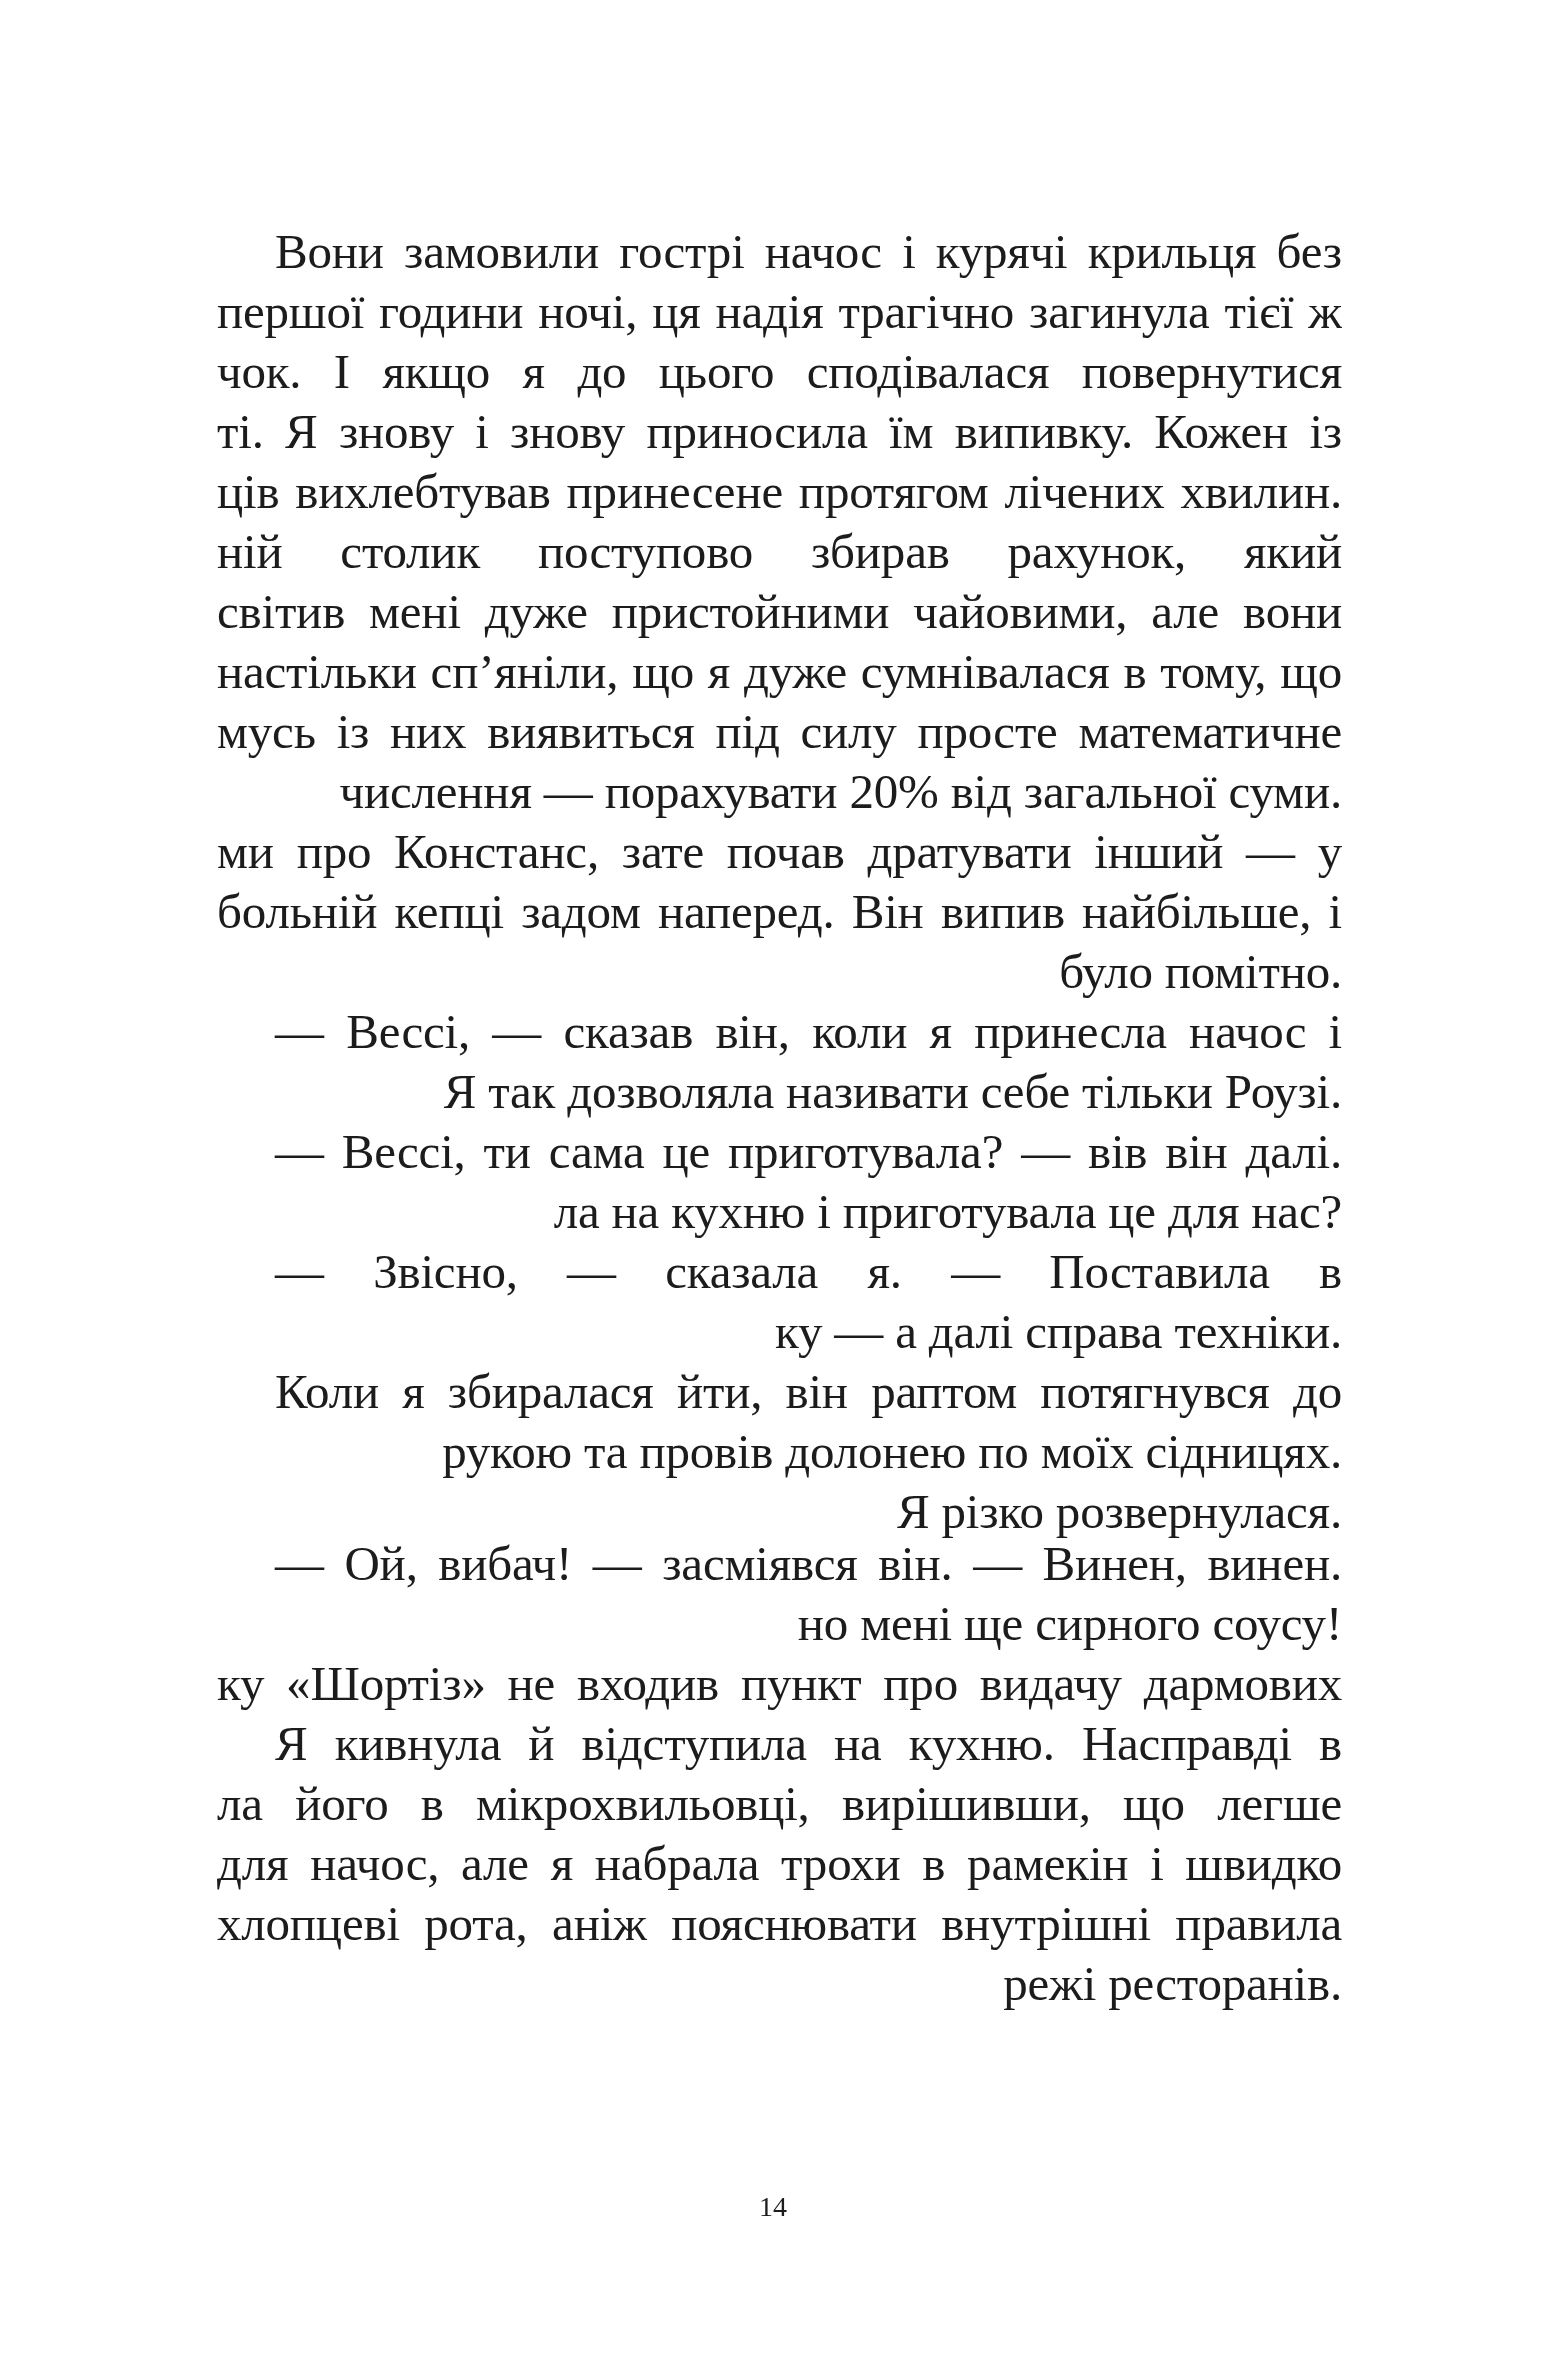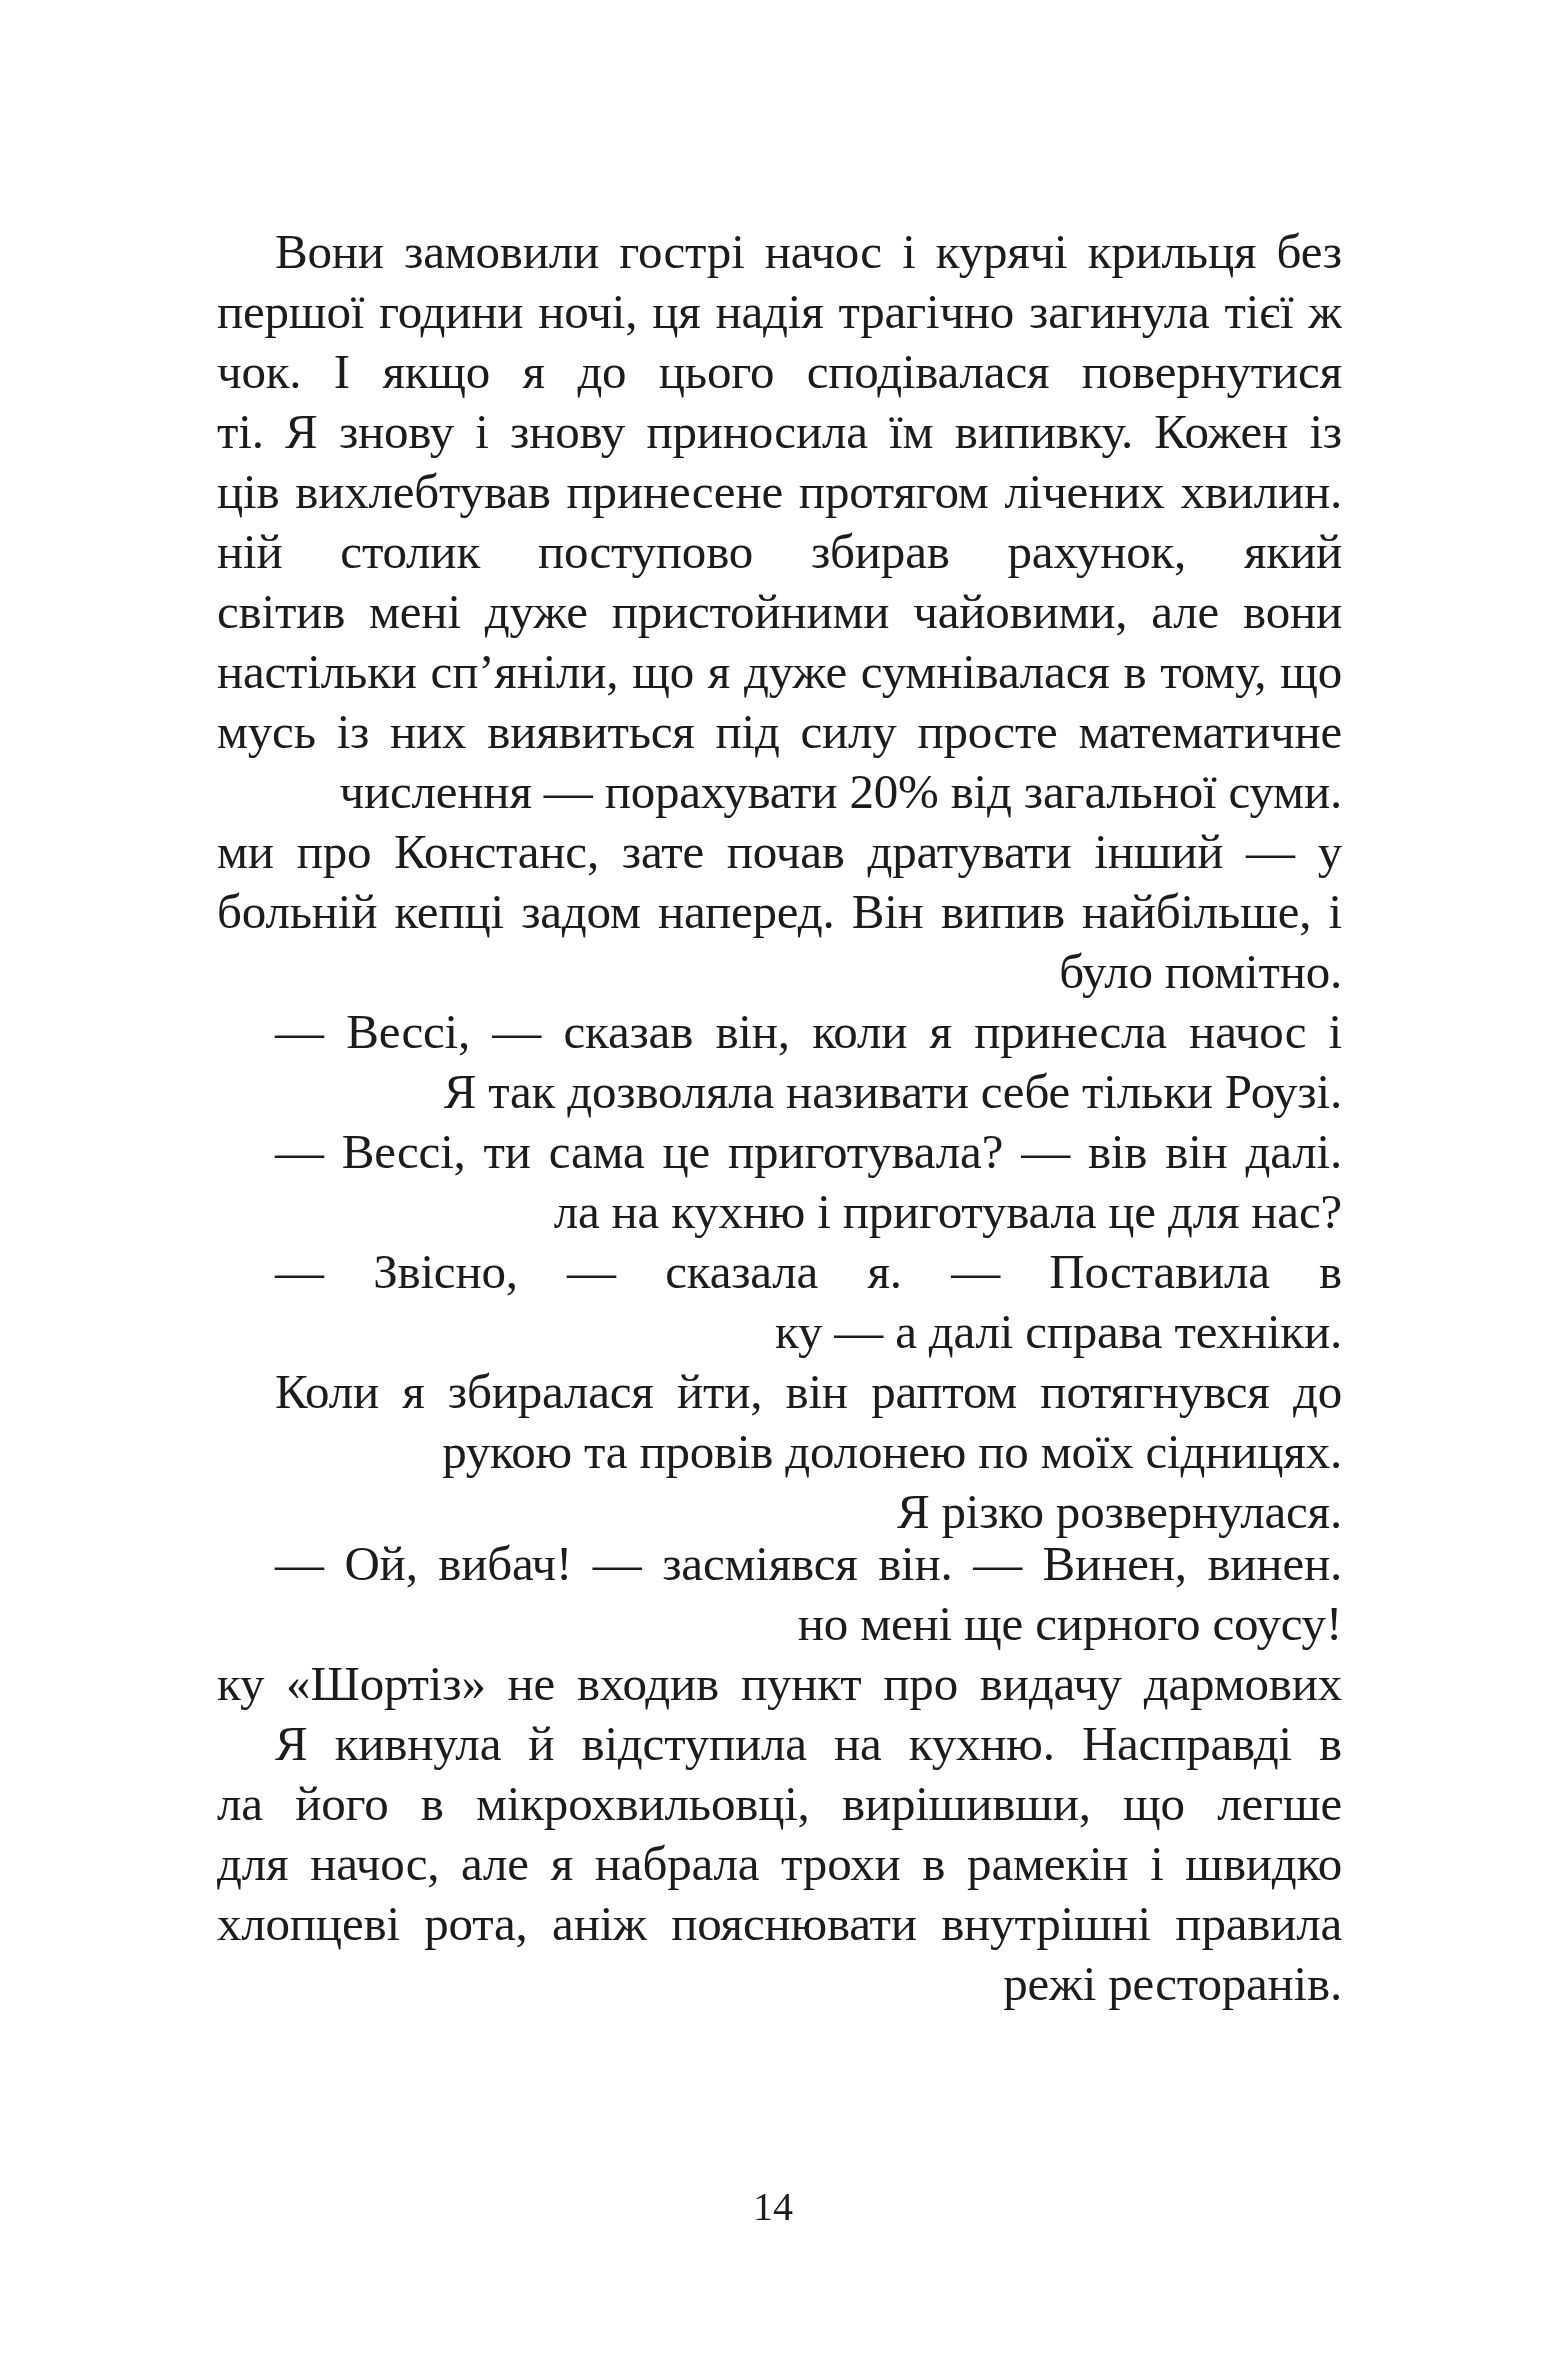--- a/index.html
+++ b/index.html
@@ -51,21 +51,21 @@
     .line.tight {
       height: 52px;
     }
     .page-number {
       position: absolute;
       left: 0;
       width: 1546px;
       top: 2187px;
       text-align: center;
       font-family: "Liberation Serif", "DejaVu Serif", serif;
-      font-size: 40px;
+      font-size: 28px;
       line-height: 39px;
       color: #1c1c1c;
     }
   </style>
 </head>
 <body>
 
 <div class="page">
   <div class="text-block" id="text-block">
 

